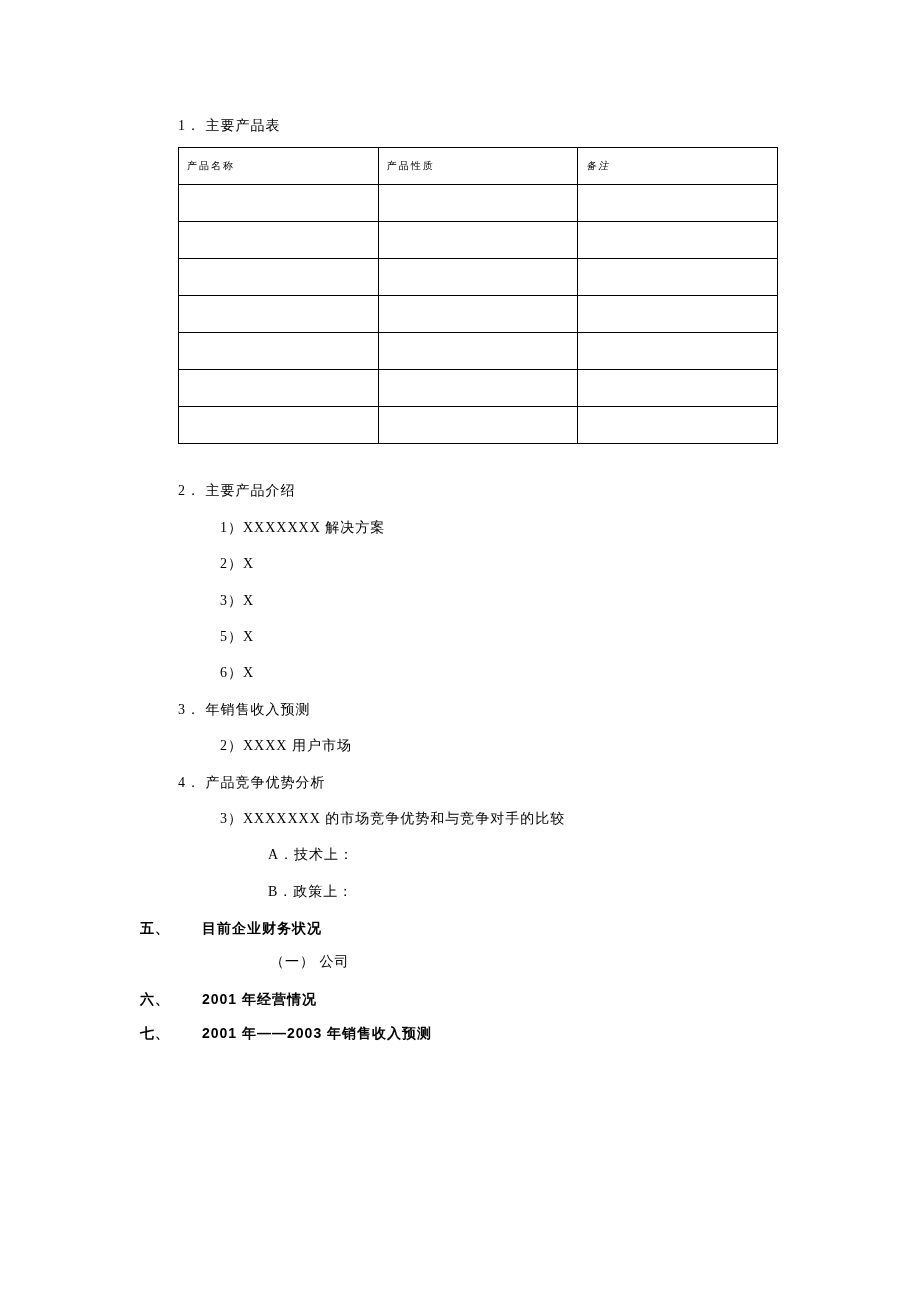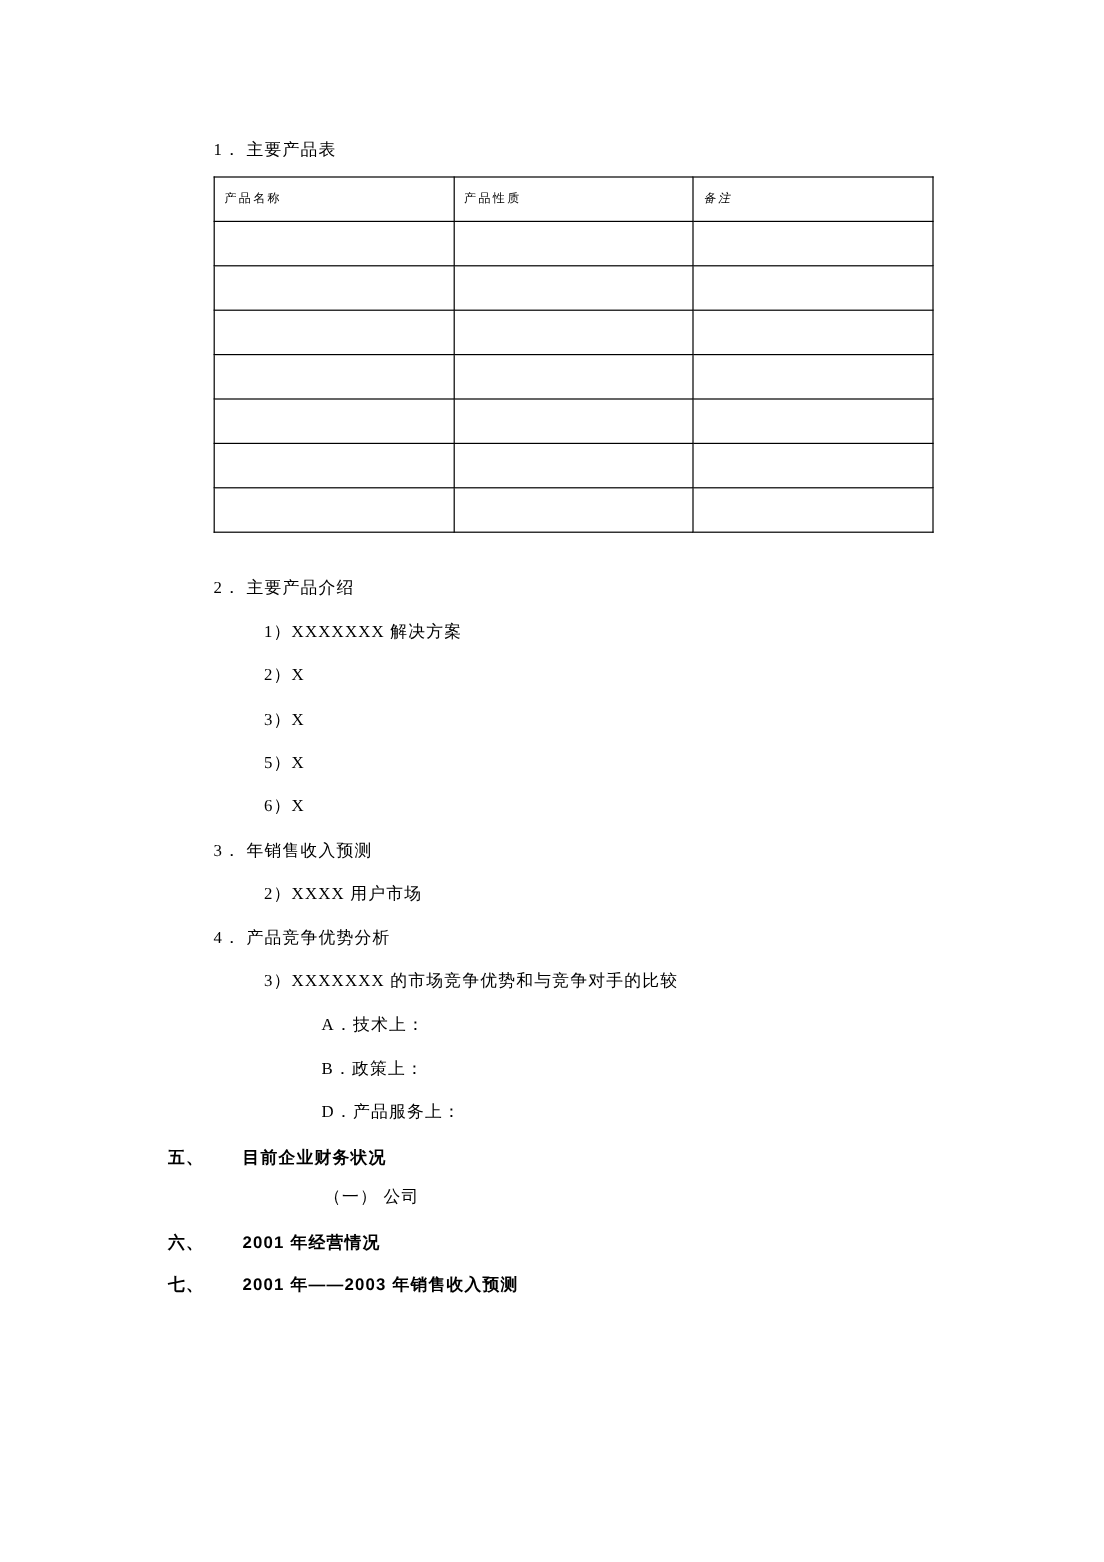--- a/index.html
+++ b/index.html
@@ -122,21 +122,20 @@
   </div>
   <div class="line indent-2">2）XXXX 用户市场</div>
 
   <div class="line indent-1">
     <span>4．</span>
     <span>产品竞争优势分析</span>
   </div>
   <div class="line indent-2">3）XXXXXXX 的市场竞争优势和与竞争对手的比较</div>
   <div class="line indent-3">A．技术上：</div>
   <div class="line indent-3">B．政策上：</div>
-  <div class="line indent-3">D．产品服务上：</div>
 
   <div class="sec-row bold">
     <span class="sec-num">五、</span>
     <span class="sec-title">目前企业财务状况</span>
   </div>
   <div class="center-sub">（一） 公司</div>
 
   <div class="sec-row bold">
     <span class="sec-num">六、</span>
     <span class="sec-title">2001 年经营情况</span>

